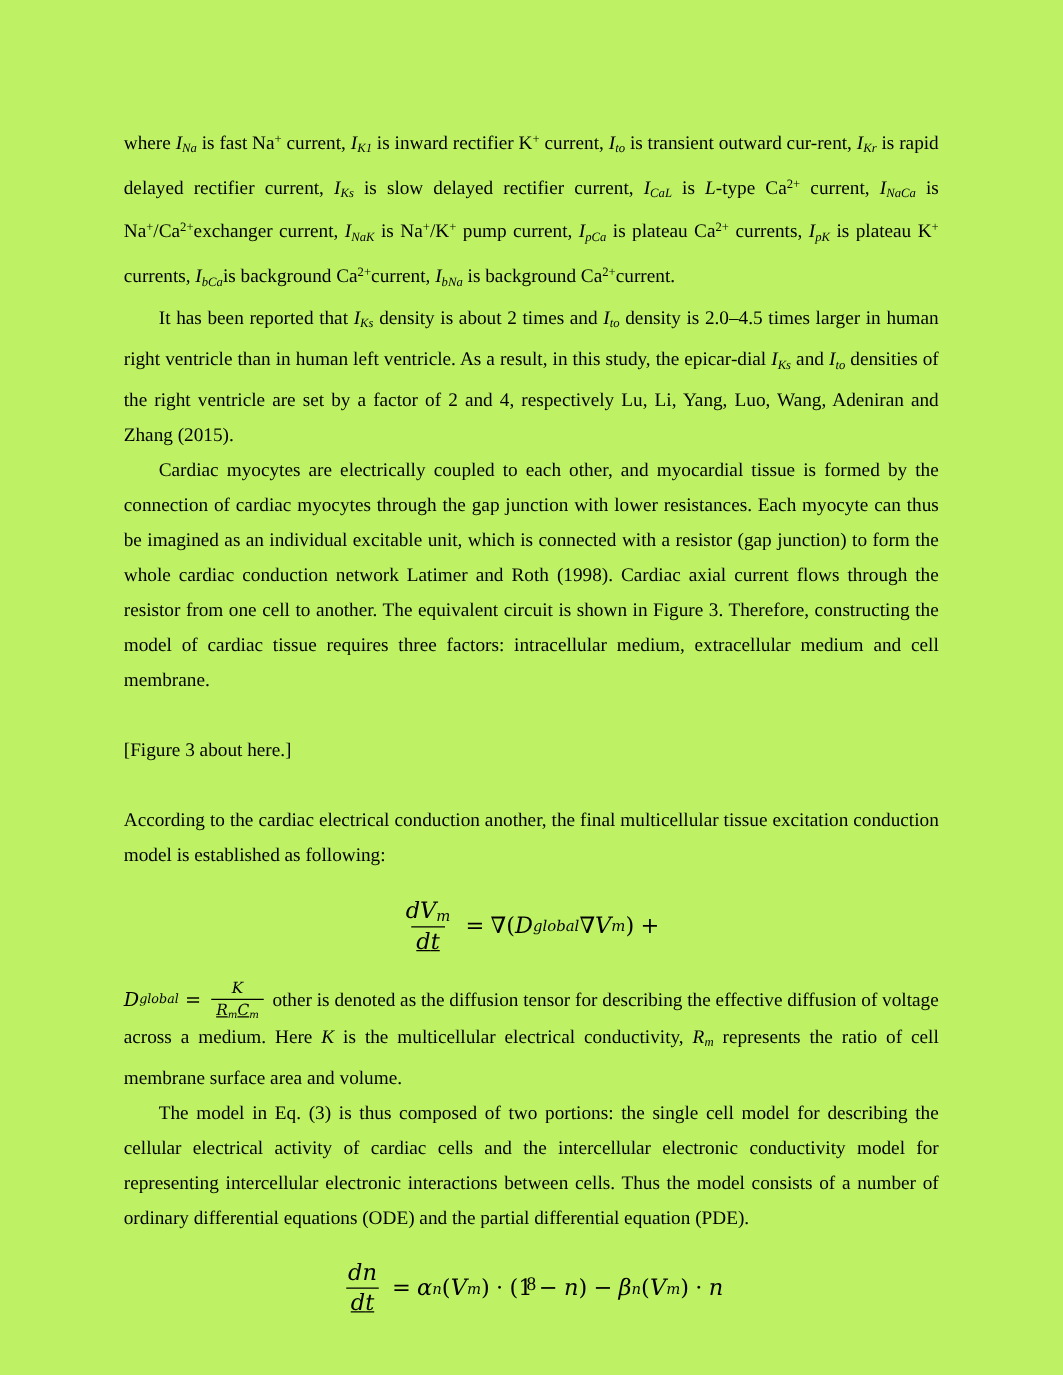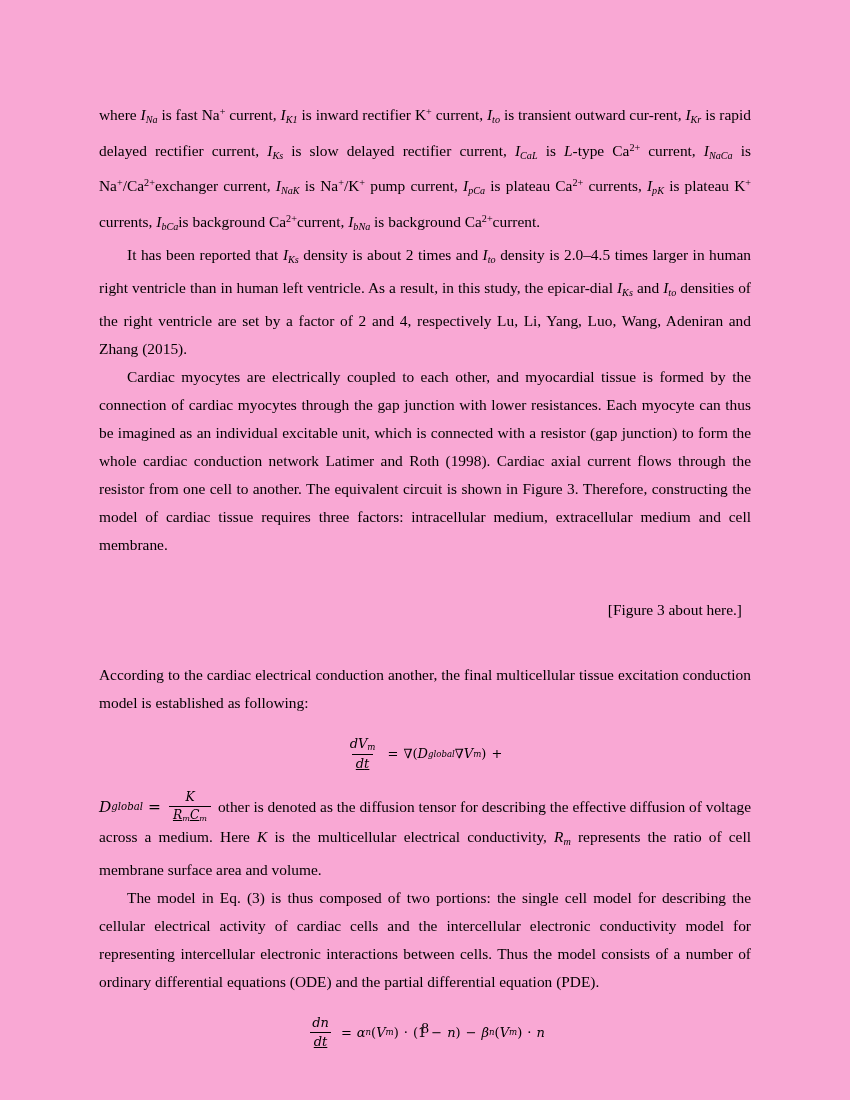--- a/index.html
+++ b/index.html
@@ -4,21 +4,21 @@
 <style>
   html, body {
     margin: 0;
     padding: 0;
     background: #ffffff;
   }
   .page {
     position: relative;
     width: 850px;
     height: 1100px;
-    background: #f9a8d4;
+    background: #bef264;
     font-family: "Liberation Serif", "DejaVu Serif", serif;
     color: #000000;
     overflow: hidden;
   }
   .body-col {
     position: absolute;
     left: 99px;
     top: 98px;
     width: 652px;
   }
@@ -40,34 +40,34 @@
   }
   .sup {
     font-size: 0.66em;
     vertical-align: 0.48em;
   }
   i.mvar {
     font-style: italic;
   }
 
   .fig-note {
-    margin: 9px;
+    margin: 0;
     font-size: 15.4px;
     line-height: 28px;
-    text-align: right;
+    text-align: left;
   }
   .spacer-lg { height: 28px; }
   .spacer-md { height: 20px; }
 
   
   .eq-block {
     display: flex;
     justify-content: center;
     align-items: center;
-    font-size: 13px;
+    font-size: 18px;
     line-height: 1;
   }
   .math {
     font-family: "DejaVu Serif", "Liberation Serif", serif;
     font-style: italic;
     display: inline-flex;
     align-items: center;
     white-space: nowrap;
   }
   .math .op {

